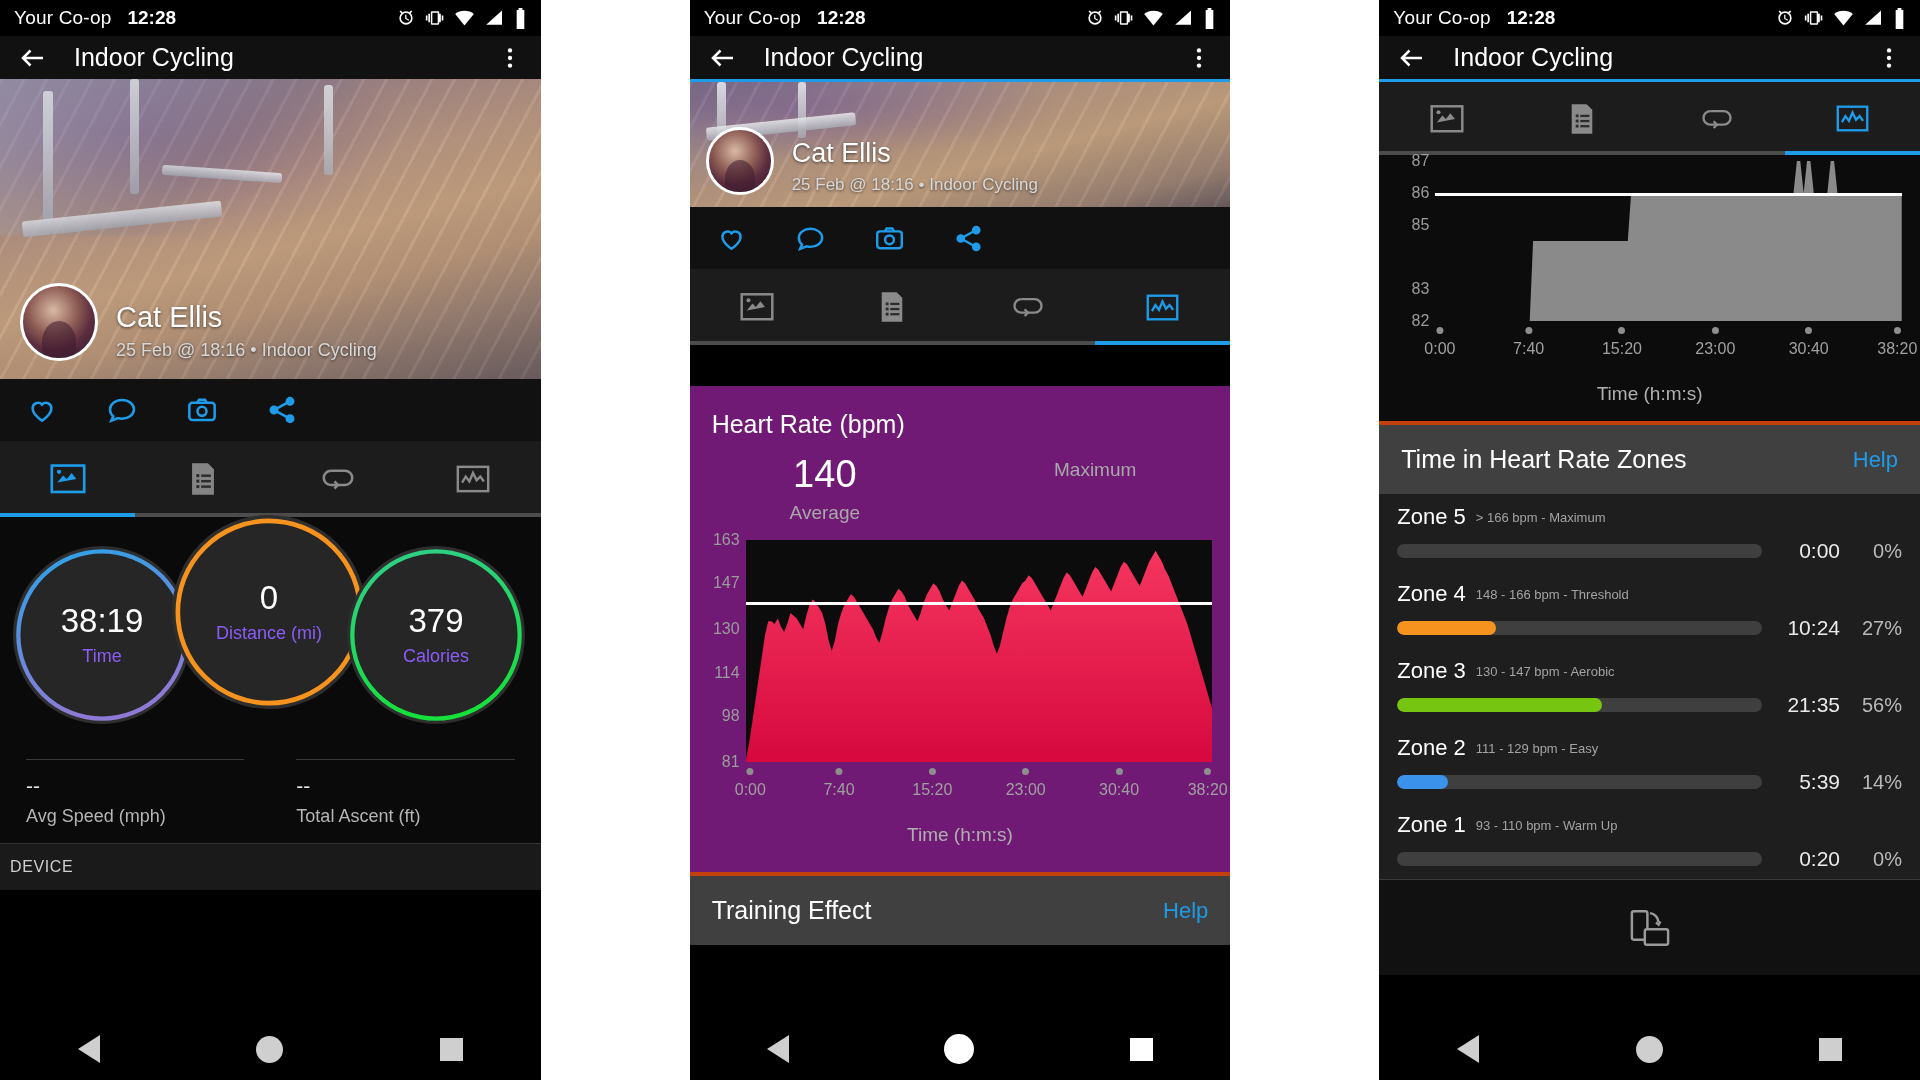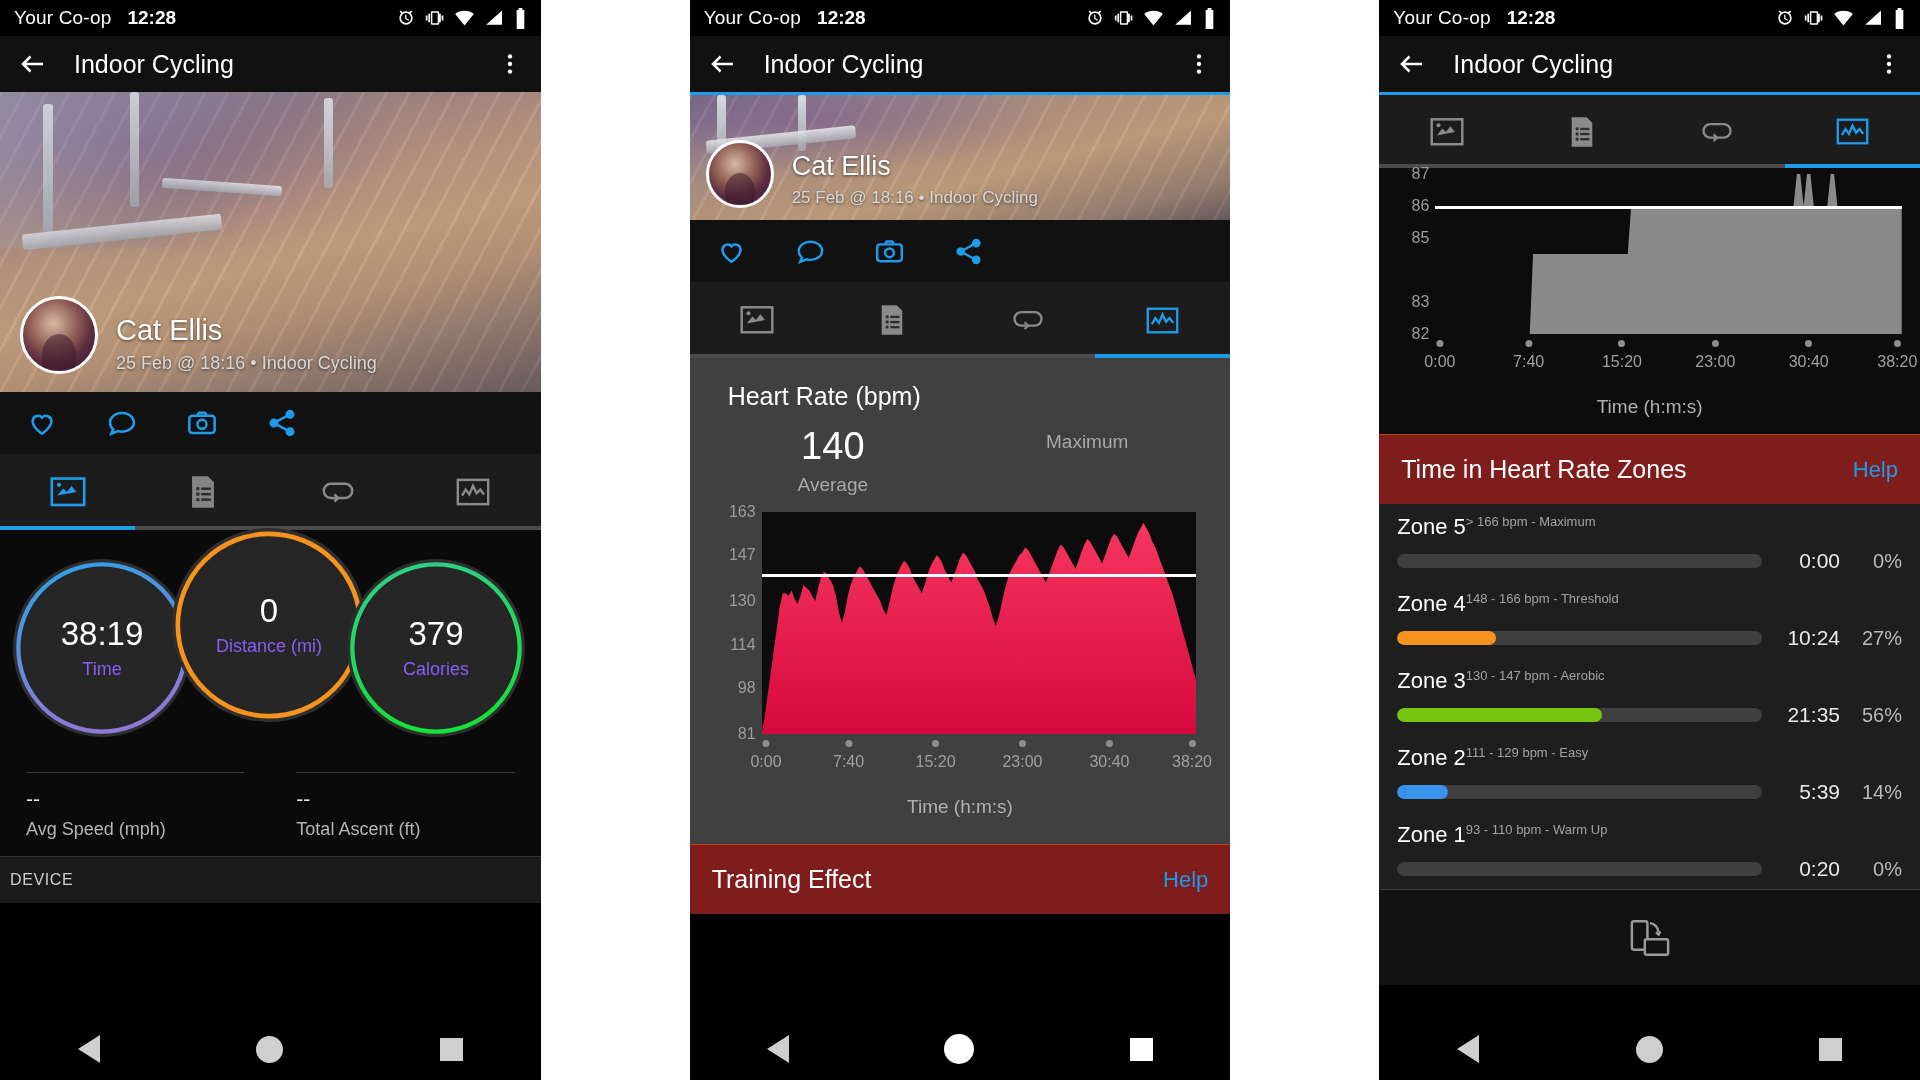--- a/index.html
+++ b/index.html
@@ -16,21 +16,21 @@
   
   .statusbar { height:36px; background:#000; display:flex; align-items:center;
     padding:0 14px; font-size:19px; color:#fff; gap:14px; }
   .sb-left { display:flex; align-items:center; gap:16px; }
   .sb-carrier { font-size:19px; letter-spacing:.2px; }
   .sb-time { font-size:19px; font-weight:bold; }
   .sb-right { margin-left:auto; display:flex; align-items:center; gap:9px; }
   .sb-right svg { display:block; }
 
   
-  .appbar { height:56px; background:#111; display:flex; align-items:center; padding:0 18px; gap:26px; }
+  .appbar { height:43px; background:#111; display:flex; align-items:center; padding:0 18px; gap:26px; }
   .appbar .title { font-size:25px; color:#fff; font-weight:400; }
   .appbar .spacer { flex:1; }
   .icon-btn { display:flex; align-items:center; justify-content:center; cursor:pointer; }
 
   
   .hero { position:relative; height:300px; overflow:hidden;
      background:
        radial-gradient(ellipse 70% 55% at 25% 18%, rgba(120,90,150,.55), rgba(0,0,0,0) 70%),
        linear-gradient(165deg,#7a6f86 0%, #8d7b8e 12%, #a98b84 28%, #bd9a83 42%, #c6a281 55%, #b9967a 68%, #9c8274 80%, #6d5f62 100%);
   }
@@ -95,50 +95,50 @@
      background:
        radial-gradient(ellipse 70% 60% at 20% 20%, rgba(120,90,150,.5), rgba(0,0,0,0) 70%),
        linear-gradient(165deg,#7c7188 0%, #9b8790 18%, #b79781 42%, #c3a17f 60%, #9b8274 85%, #6a5d60 100%); }
   .p2hero::before{content:""; position:absolute; inset:0;
     background:repeating-linear-gradient(118deg, rgba(255,255,255,.08) 0 3px, rgba(0,0,0,.10) 3px 20px); opacity:.5;}
   .p2hero .hero-overlay{padding:12px 16px;}
   .p2hero .avatar{width:68px;height:68px;}
   .p2hero .hero-name{font-size:27px;}
   .p2hero .hero-sub{font-size:17px;}
 
-  .chartpanel { background:#404040; padding:18px 16px 10px; }
+  .chartpanel { background:#701a75; padding:18px 0 10px;margin-top:41px; }
   .chart-title { font-size:25px; color:#fff; padding:6px 22px 14px; }
   .hr-values { display:flex; }
   .hr-val { flex:1; text-align:center; }
   .hr-val .n { font-size:38px; color:#fff; font-weight:300; }
   .hr-val .c { font-size:19px; color:#a8a8a8; margin-top:6px; }
 
   .plotwrap { position:relative; margin-top:16px; padding-left:56px; padding-right:18px; }
   .yaxis { position:absolute; left:0; top:0; width:50px; height:222px; }
   .yaxis div { position:absolute; right:0; font-size:16px; color:#9c9c9c; transform:translateY(-50%); }
   .plot { position:relative; height:222px; background:#0c0c0c; overflow:hidden; }
   .avgline { position:absolute; left:0; right:0; height:3px; background:#fff; }
   .xaxis { position:relative; height:52px; margin-left:56px; margin-right:18px; }
   .xtick { position:absolute; top:0; transform:translateX(-50%); text-align:center; }
   .xtick .dot { width:7px;height:7px;border-radius:50%;background:#8e8e8e;margin:6px auto 6px;}
   .xtick .t { font-size:16px; color:#a0a0a0; }
   .axis-label { text-align:center; font-size:19px; color:#b0b0b0; padding:10px 0 16px; }
 
-  .section-head { background:#7f1d1d; border-top:1px solid #c2410c; padding:20px 22px;
+  .section-head { background:#404040; border-top:4px solid #c2410c; padding:20px 22px;
      display:flex; align-items:center; }
   .section-head .h { font-size:25px; color:#fff; }
   .section-head .help { margin-left:auto; font-size:22px; color:#1e9be9; cursor:pointer; }
 
   
   .p3chartwrap { background:#0c0c0c; padding-top:6px; }
   .p3plot { position:relative; height:160px; margin-left:56px; margin-right:18px; background:#0c0c0c; overflow:hidden; }
 
   .zones { background:#1e1e1e; }
   .zone { padding:10px 18px 8px; position:relative; }
-  .zone .zl { display:flex; align-items:flex-start; }
+  .zone .zl { display:flex; align-items:center; gap:10px; }
   .zone .zname { font-size:22px; color:#fff; }
   .zone .zrange { font-size:13px; color:#a3a3a3; }
   .zone .zbarrow { display:flex; align-items:center; gap:0; margin-top:9px; }
   .zbar { flex:1; height:14px; border-radius:7px; background:#3f3f3f; overflow:hidden; }
   .zbar > span { display:block; height:100%; border-radius:7px; }
   .ztime { width:78px; text-align:right; font-size:21px; color:#eaeaea; }
   .zpct { width:62px; text-align:right; font-size:20px; color:#b9b9b9; }
 
   .p3bottom { border-top:1px solid #3a3a3a; background:#111; height:96px;
      display:flex; align-items:center; justify-content:center; }

